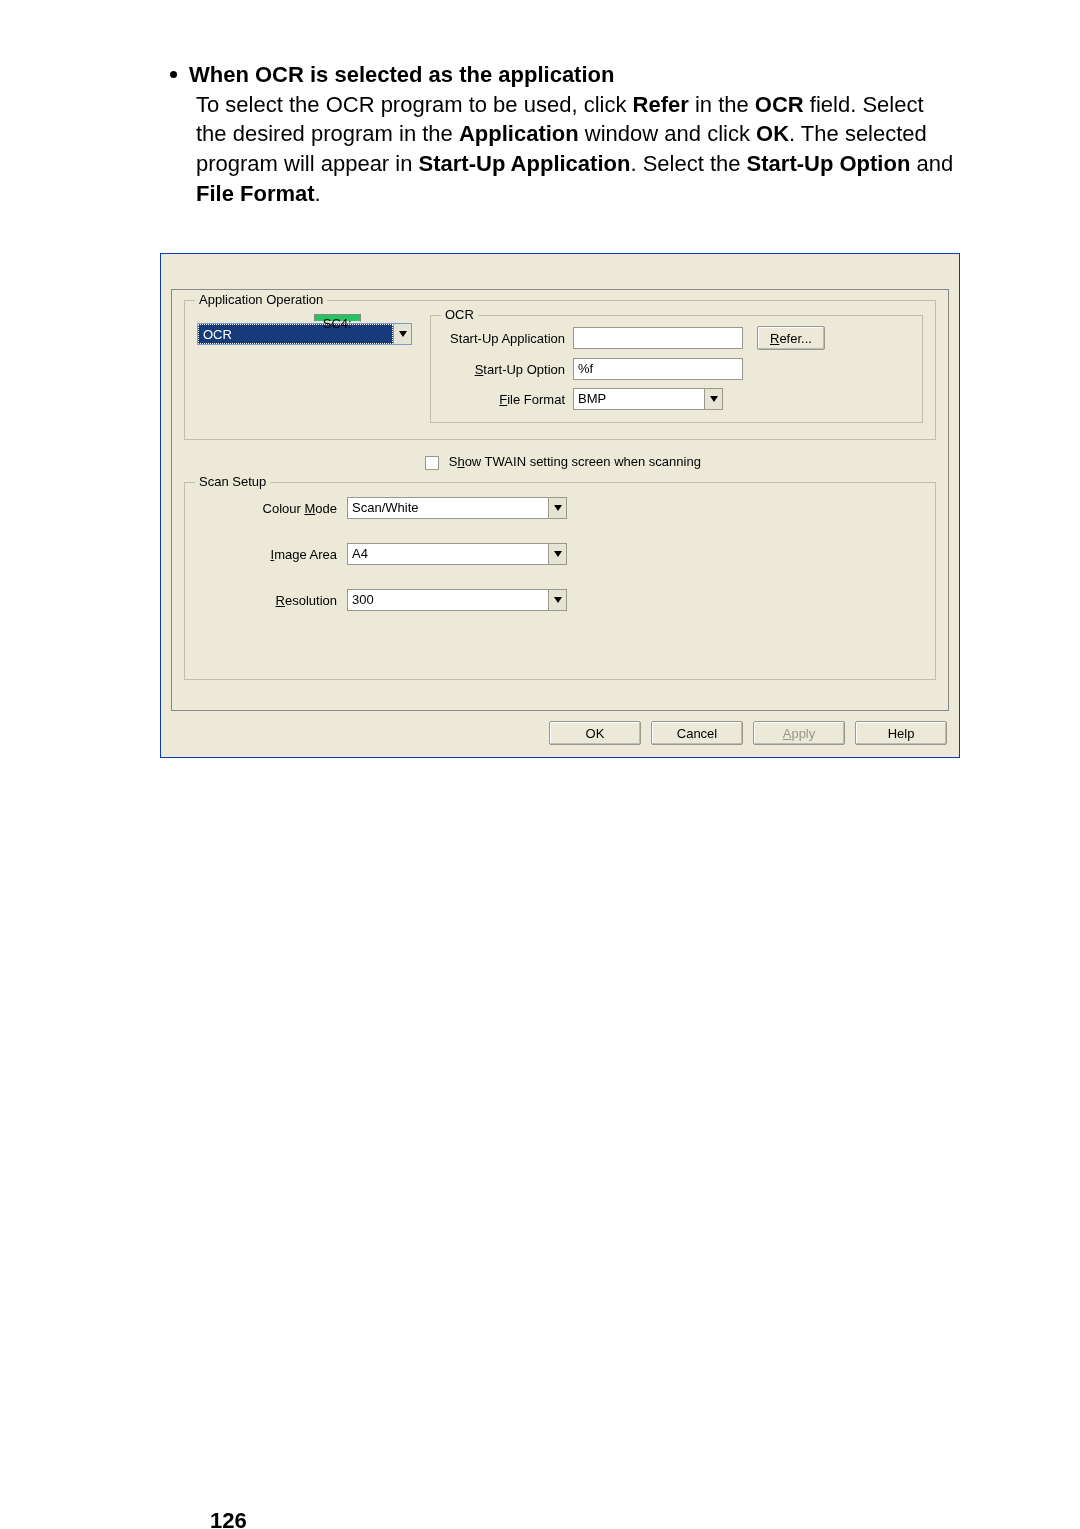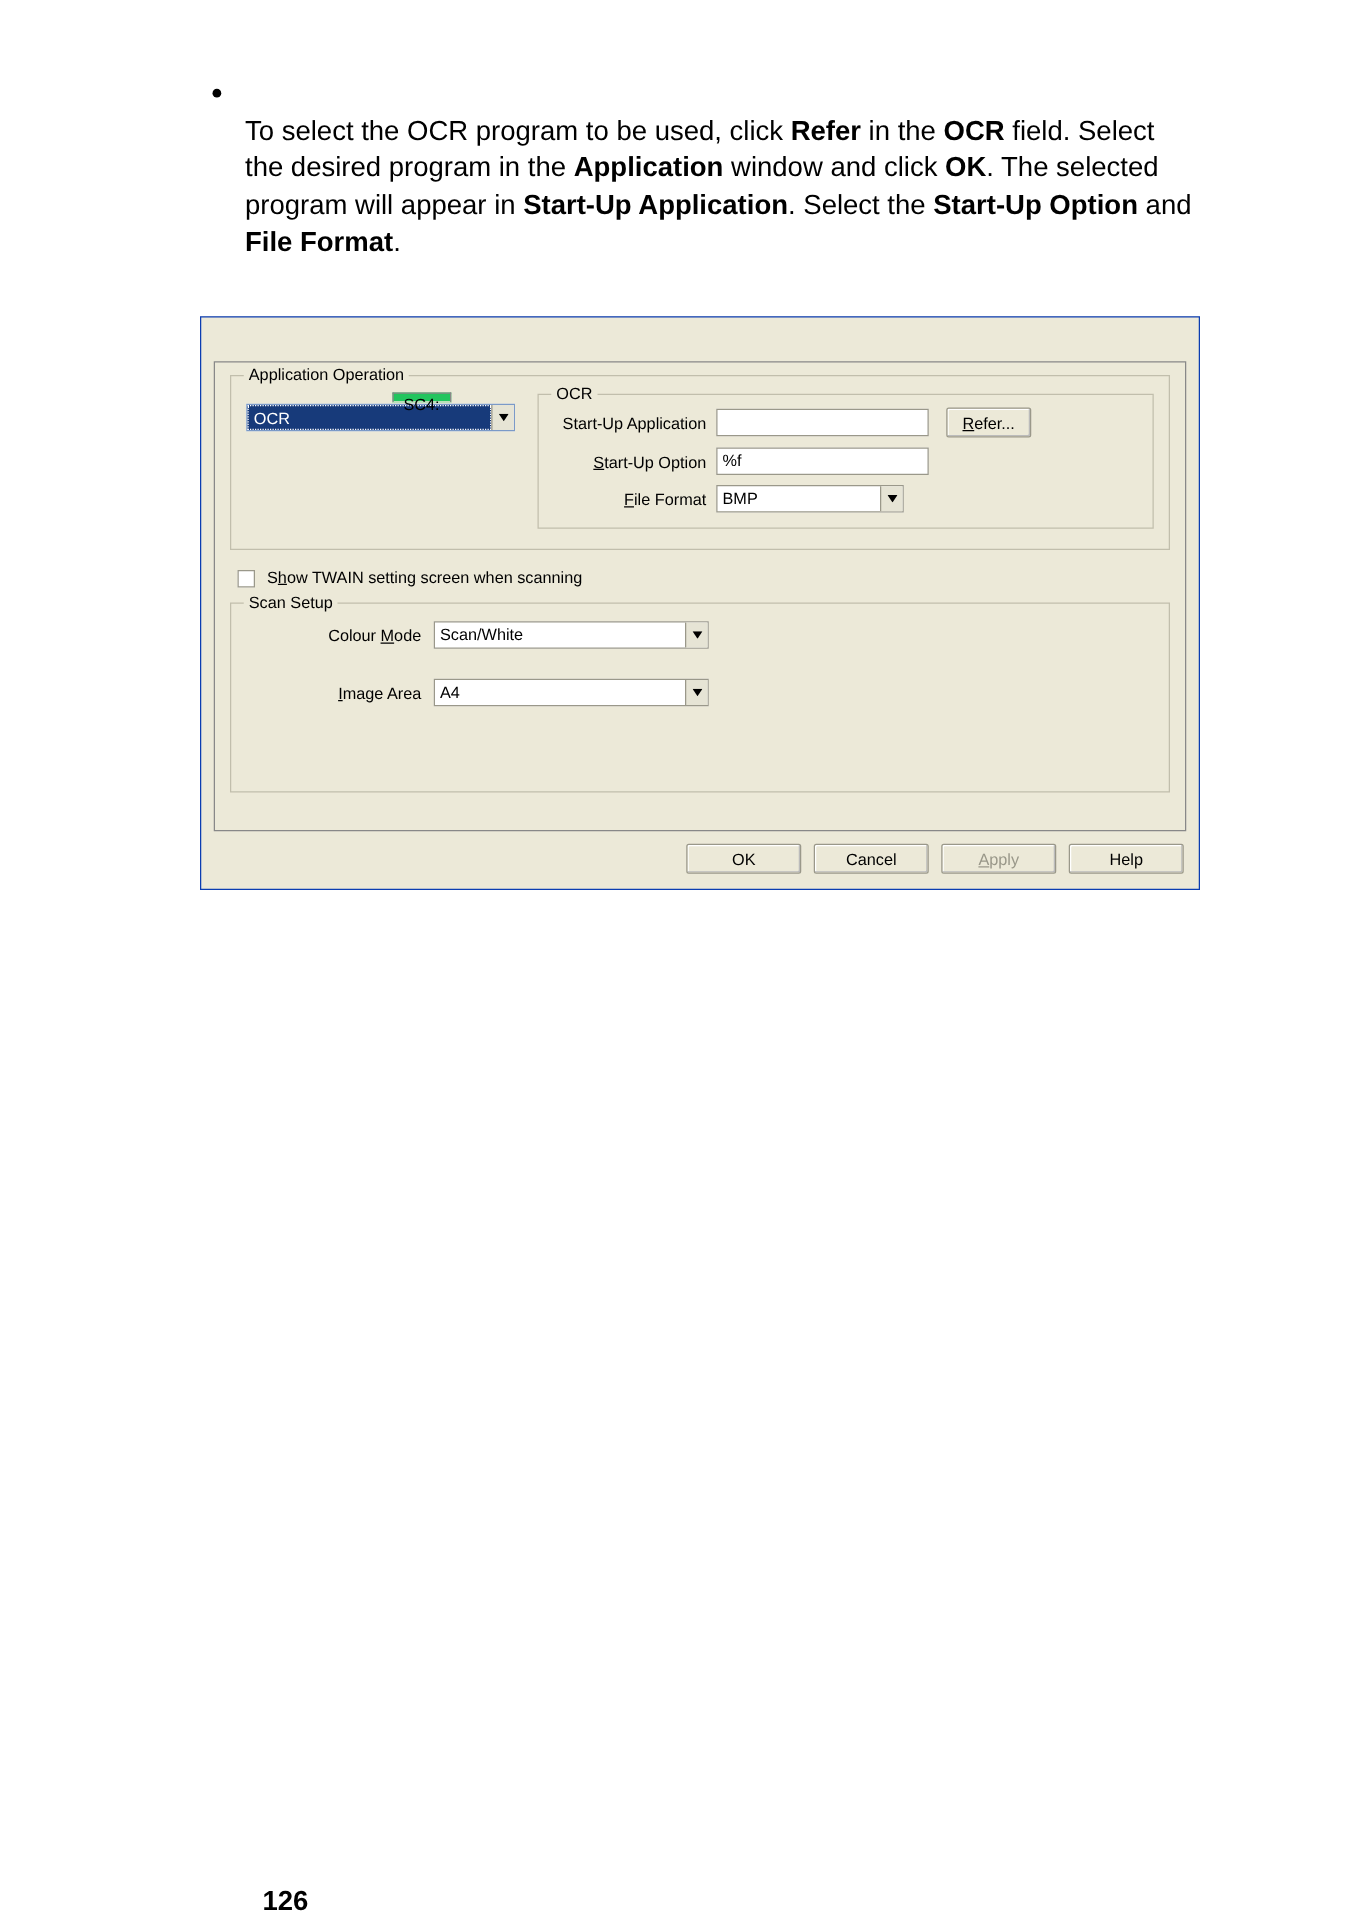--- a/index.html
+++ b/index.html
@@ -179,21 +179,21 @@
 
   .dd {
     display:flex;
     border:1px solid #9a988a;
     background:#fff;
     height:22px;
   }
   .dd .val { flex:1; padding:2px 4px; font-size:13px; }
   .ff-dd { width:150px; }
 
-  .chk-row { margin:8px 0 12px 6px; }
+  .chk-row { margin:8px 0 12px 6px;text-align:center; }
   .chk {
     width:14px; height:14px;
     border:1px solid #9a988a;
     background:#fff;
     display:inline-block;
     vertical-align:middle;
     margin-right:6px;
   }
 
   .scan-row { display:flex; align-items:center; margin-bottom:20px; }
@@ -220,21 +220,21 @@
   }
   .page-wrap { position: relative; min-height: 1529px; }
 </style>
 </head>
 <body>
 <div class="page-wrap">
 
 
 <div class="body-text-block">
   <div class="bullet-line">
-    <span class="bullet-dot"></span>
+    <span class="bullet-dot"></span><span>When OCR is selected as the application</span>
   </div>
   <div class="desc">
     <span>To select the OCR program to be used, click </span><span class="bold">Refer</span><span> in the </span><span class="bold">OCR</span><span> field. Select the desired program in the </span><span class="bold">Application</span><span> window and click </span><span class="bold">OK</span><span>. The selected program will appear in </span><span class="bold">Start-Up Application</span><span>. Select the </span><span class="bold">Start-Up Option</span><span> and </span><span class="bold">File Format</span><span>.</span>
   </div>
 </div>
 
 <div class="dialog">
 
   <div class="dialog-body">
     <div class="tabstrip">
@@ -316,20 +316,31 @@
           <div class="dd scan-dd">
             <div class="val">A4</div>
             <div class="dd-arrow">
                   <svg viewBox="0 0 8 6">
                     <path d="M0 0 L8 0 L4 6 Z" fill="#000"></path>
                   </svg>
                 </div>
           </div>
         </div>
 
+        <div class="scan-row tight">
+          <div class="lbl"><span class="underline-key">R</span>esolution</div>
+          <div class="dd scan-dd">
+            <div class="val">300</div>
+            <div class="dd-arrow">
+                  <svg viewBox="0 0 8 6">
+                    <path d="M0 0 L8 0 L4 6 Z" fill="#000"></path>
+                  </svg>
+                </div>
+          </div>
+        </div>
       </div>
 
     </div>
 
     <div class="dlg-buttons">
       <button class="btn">OK</button>
       <button class="btn">Cancel</button>
       <button class="btn disabled"><span class="underline-key">A</span>pply</button>
       <button class="btn">Help</button>
     </div>

